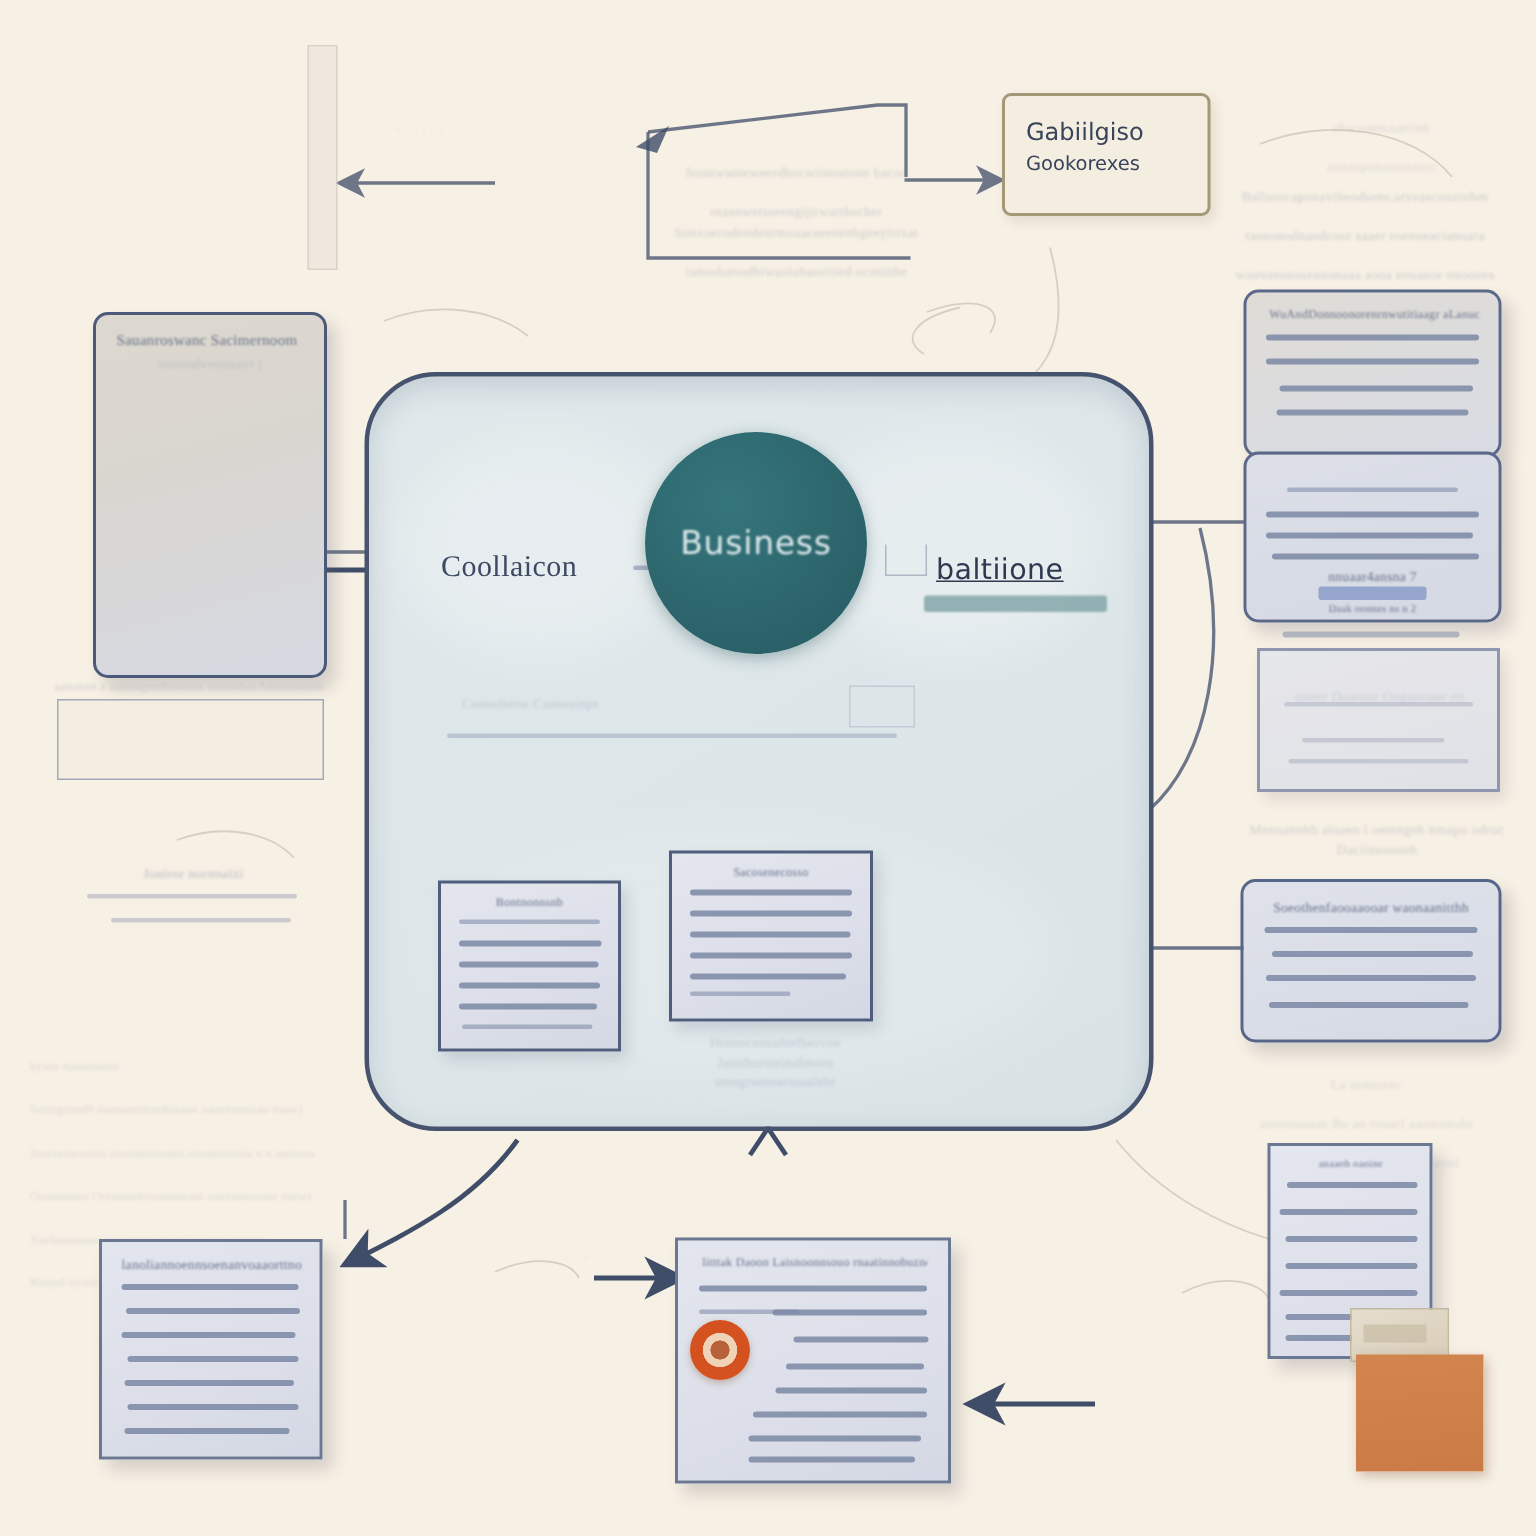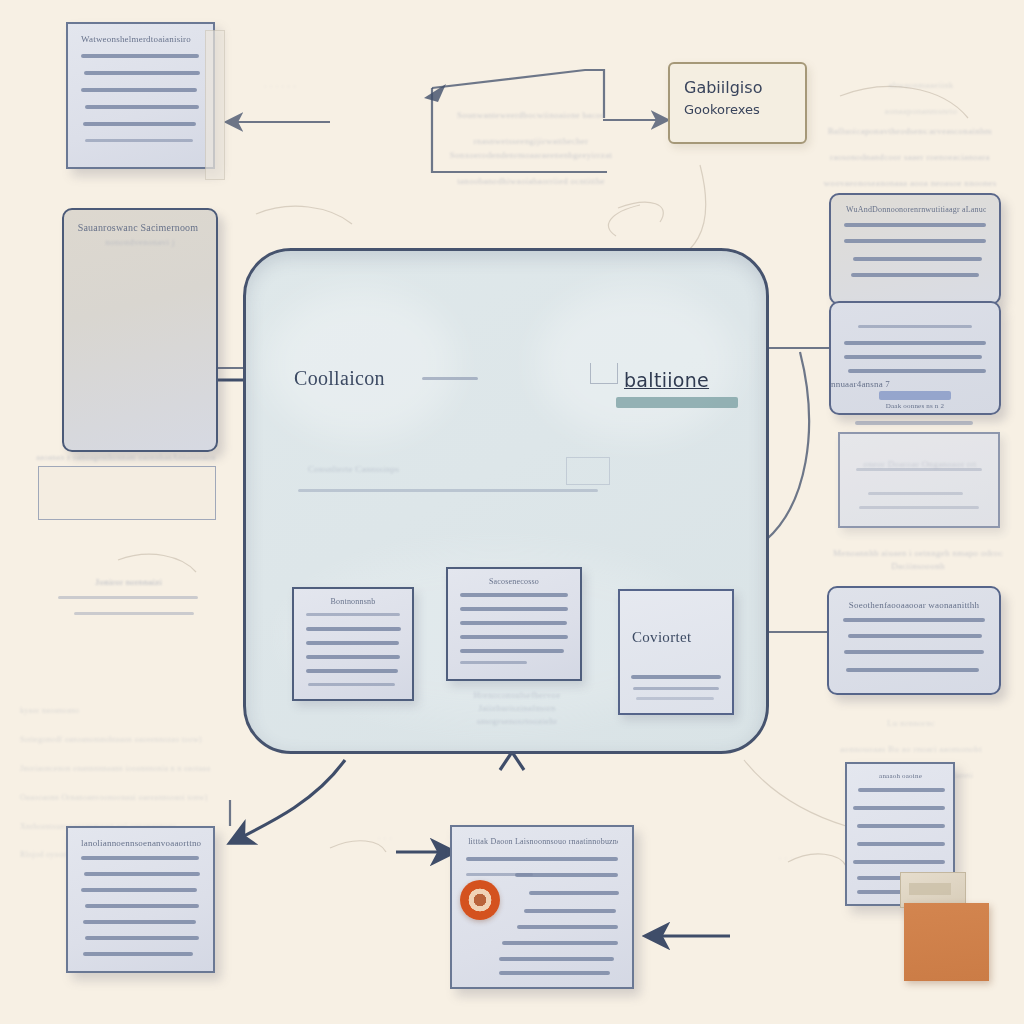--- a/index.html
+++ b/index.html
@@ -169,29 +169,20 @@
     <path class="arrow" d="M730,936 L648,936" marker-end="url(#ah)"></path>
 
     <path class="sketch" d="M256,214 C290,200 330,206 352,224"></path>
     <path class="sketch" d="M618,208 C650,196 672,204 660,222"></path>
     <path class="sketch" d="M840,96 C886,78 942,86 968,118"></path>
     <path class="sketch" d="M118,560 C150,548 182,556 196,572"></path>
     <path class="sketch" d="M330,848 C356,836 380,840 386,852"></path>
     <path class="sketch" d="M788,862 C814,848 840,854 846,866"></path>
   </svg>
 
-  <div class="doc" style="left:66px;top:22px;width:145px;height:143px;">
-    <div class="doc-title" style="top:10px;">Watweonshelmerdtoaianisiro</div>
-    <div class="ln" style="left:9%;right:10%;top:30px;"></div>
-    <div class="ln" style="left:11%;right:9%;top:47px;"></div>
-    <div class="ln" style="left:9%;right:11%;top:64px;"></div>
-    <div class="ln" style="left:12%;right:10%;top:81px;"></div>
-    <div class="ln" style="left:10%;right:12%;top:98px;"></div>
-    <div class="ln thin" style="left:12%;right:14%;top:115px;"></div>
-  </div>
   <div class="abs" style="left:205px;top:30px;width:18px;height:148px;background:#ece6dc;border:1px solid #cfc8ba;opacity:.7;"></div>
 
   <div class="ghost faint" style="left:200px;top:80px;width:160px;">· · · · · ·</div>
 
   <div class="ghost" style="left:442px;top:96px;width:178px;text-align:center;">
     <span>Sounwanteweerdbocwiinoaione bacoc</span><br>
     <span>rnasnwetsseengijirwatthecher</span>
   </div>
   <div class="ghost" style="left:436px;top:136px;width:190px;text-align:center;">
     <span>Sonxoerodendenrmoaaraeenenbgeeyirrzat</span><br>
@@ -268,50 +259,46 @@
     <div class="doc plain" style="left:46px;top:336px;width:118px;height:110px;border-color:#4f5e7d;">
       <div class="doc-title" style="top:8px;font-size:8px;text-align:center;left:0;right:0;">Bontnonnsnb</div>
       <div class="ln thin" style="left:10%;right:10%;top:24px;"></div>
       <div class="ln" style="left:10%;right:9%;top:38px;"></div>
       <div class="ln" style="left:10%;right:11%;top:52px;"></div>
       <div class="ln" style="left:10%;right:10%;top:66px;"></div>
       <div class="ln" style="left:10%;right:12%;top:80px;"></div>
       <div class="ln thin" style="left:12%;right:14%;top:94px;"></div>
     </div>
 
-    <div class="doc plain" style="left:372px;top:338px;width:112px;height:122px;border-color:#55648a;
-                background:linear-gradient(165deg,#e6e9f0,#dde1ea);">
-      <div class="node-label" style="left:12px;top:38px;font-size:15px;">Coviortet</div>
-      <div class="ln" style="left:10%;right:10%;top:84px;"></div>
-      <div class="ln thin" style="left:12%;right:12%;top:96px;"></div>
-      <div class="ln thin fade" style="left:14%;right:16%;top:106px;"></div>
-    </div>
 
     <div class="ghost" style="left:196px;top:438px;width:150px;">Hrenoconsulsefbervoe
 Jaiizhuriszinafmorn
 smogrsenosrtooaiehr</div>
   </div>
 
+  <div id="circle">
+    <span>Business</span>
+  </div>
 
   <div class="doc soft" style="left:829px;top:193px;width:168px;height:108px;
               background:linear-gradient(165deg,#dfdcd6,#d9dce4);border-color:#5b688a;">
     <div class="doc-title" style="top:10px;font-size:8px;">WuAndDonnoonorenrnwutitiaagr aLanuoror</div>
     <div class="ln" style="left:8%;right:8%;top:28px;"></div>
     <div class="ln" style="left:8%;right:8%;top:44px;"></div>
     <div class="ln" style="left:13%;right:10%;top:62px;"></div>
     <div class="ln" style="left:12%;right:12%;top:78px;"></div>
   </div>
 
   <div class="doc soft" style="left:829px;top:301px;width:168px;height:110px;
               background:linear-gradient(165deg,#dcdfe8,#d5d9e3);border-color:#5b688a;">
     <div class="ln thin" style="left:16%;right:16%;top:22px;"></div>
     <div class="ln" style="left:8%;right:8%;top:38px;"></div>
     <div class="ln" style="left:8%;right:10%;top:52px;"></div>
     <div class="ln" style="left:10%;right:8%;top:66px;"></div>
-    <div class="doc-title" style="top:76px;text-align:left;left:0;right:0;">nnuaar4ansna 7</div>
+    <div class="doc-title" style="top:76px;text-align:center;left:0;right:0;">nnuaar4ansna 7</div>
     <div class="abs" style="left:48px;top:88px;width:72px;height:9px;background:#7f93c4;border-radius:2px;opacity:.75;"></div>
     <div class="doc-title" style="top:99px;text-align:center;left:0;right:0;font-size:7px;">Daak oonnes ns n 2</div>
   </div>
 
   <div class="ln" style="left:855px;top:421px;width:118px;opacity:.5;"></div>
 
   <div class="doc plain" style="left:838px;top:432px;width:158px;height:92px;
               background:linear-gradient(165deg,#e4e6ec,#dcdfe7);border-color:#7c88a4;opacity:.85;">
     <div class="doc-title ghost" style="top:24px;">oneor  Doaroar  Onganoaor  rrt</div>
     <div class="ln thin fade" style="left:10%;right:10%;top:34px;"></div>

